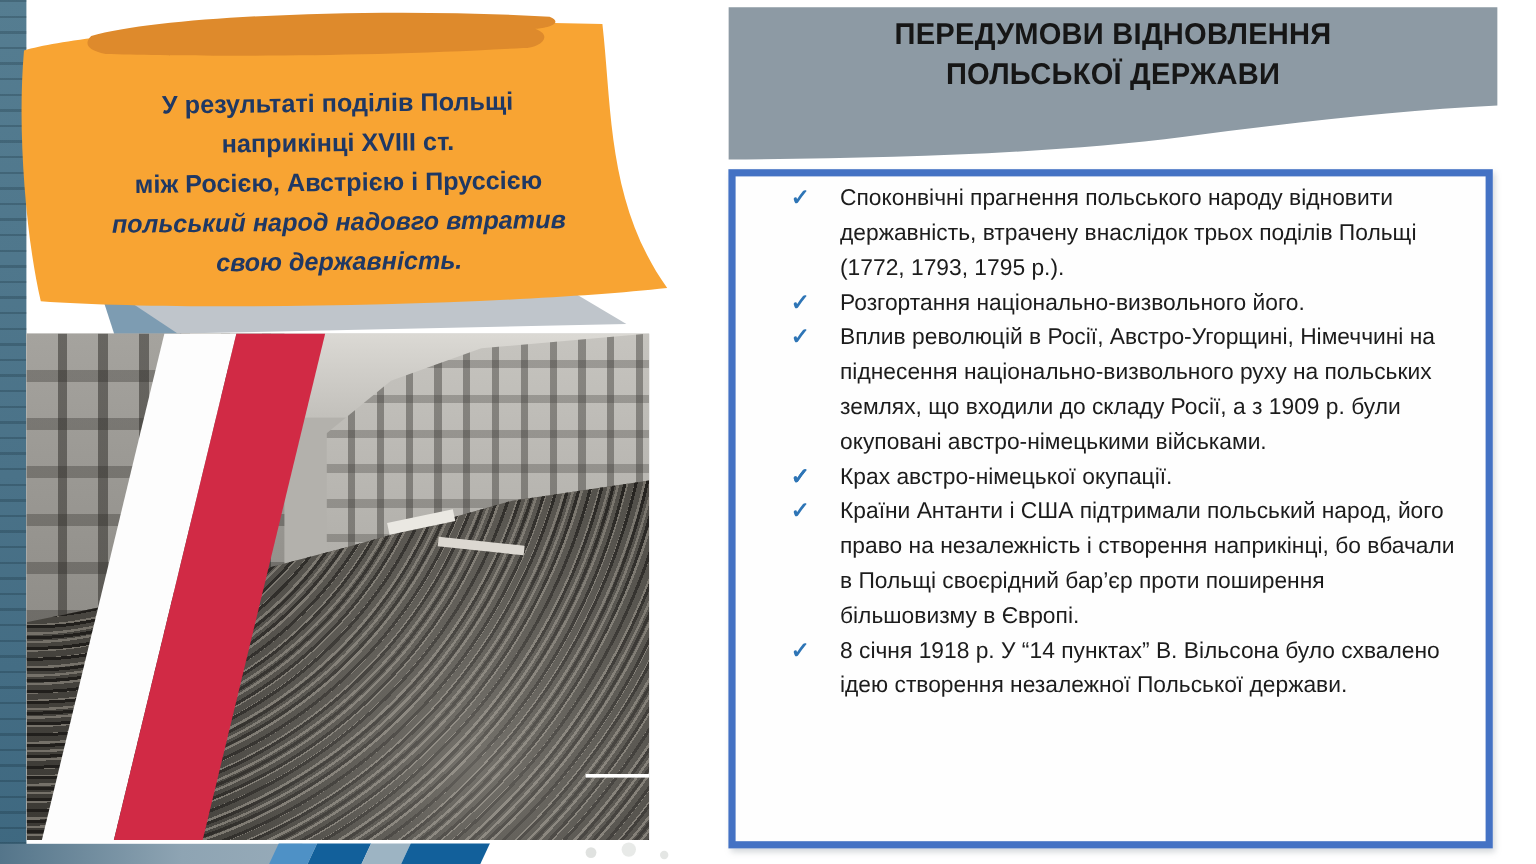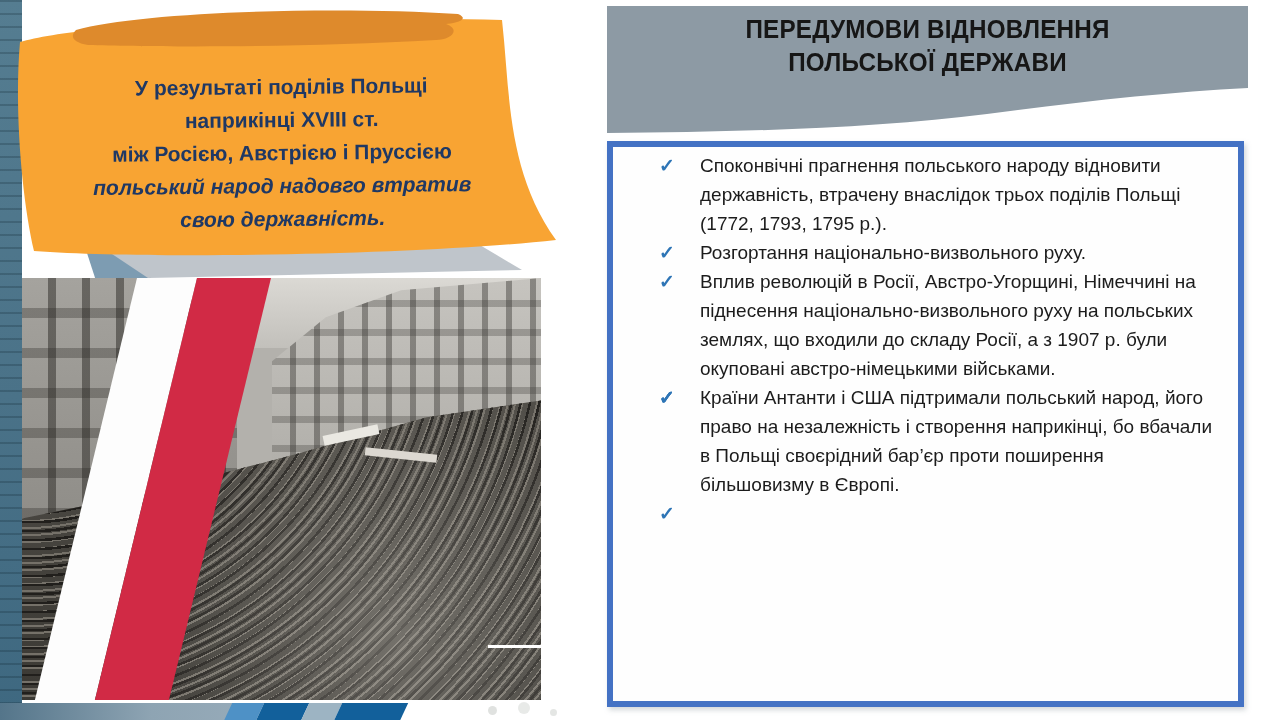--- a/index.html
+++ b/index.html
@@ -155,33 +155,35 @@
 </div>
 
 <div class="content-panel">
   <ul class="bullet-list">
     <li>
       <span class="check">✓</span>
       <span>Споконвічні прагнення польського народу відновити державність, втрачену внаслідок трьох поділів Польщі (1772, 1793, 1795 р.).</span>
     </li>
     <li>
       <span class="check">✓</span>
-      <span>Розгортання національно-визвольного руху.</span>
+      <span>Розгортання національно-визвольного його.</span>
     </li>
     <li>
       <span class="check">✓</span>
-      <span>Вплив революцій в Росії, Австро-Угорщині, Німеччині на піднесення національно-визвольного руху на польських землях, що входили до складу Росії, а з 1907 р. були окуповані австро-німецькими військами.</span>
+      <span>Вплив революцій в Росії, Австро-Угорщині, Німеччині на піднесення національно-визвольного руху на польських землях, що входили до складу Росії, а з 1909 р. були окуповані австро-німецькими військами.</span>
     </li>
     <li>
       <span class="check">✓</span>
     </li>
     <li>
       <span class="check">✓</span>
+      <span>Крах австро-німецької окупації.</span>
     </li>
     <li>
       <span class="check">✓</span>
       <span>Країни Антанти і США підтримали польський народ, його право на незалежність і створення наприкінці, бо вбачали в Польщі своєрідний бар’єр проти поширення більшовизму в Європі.</span>
     </li>
     <li>
       <span class="check">✓</span>
+      <span>8 січня 1918 р. У “14 пунктах” В. Вільсона було схвалено ідею створення незалежної Польської держави.</span>
     </li>
   </ul>
 </div>
 
 </body></html>

